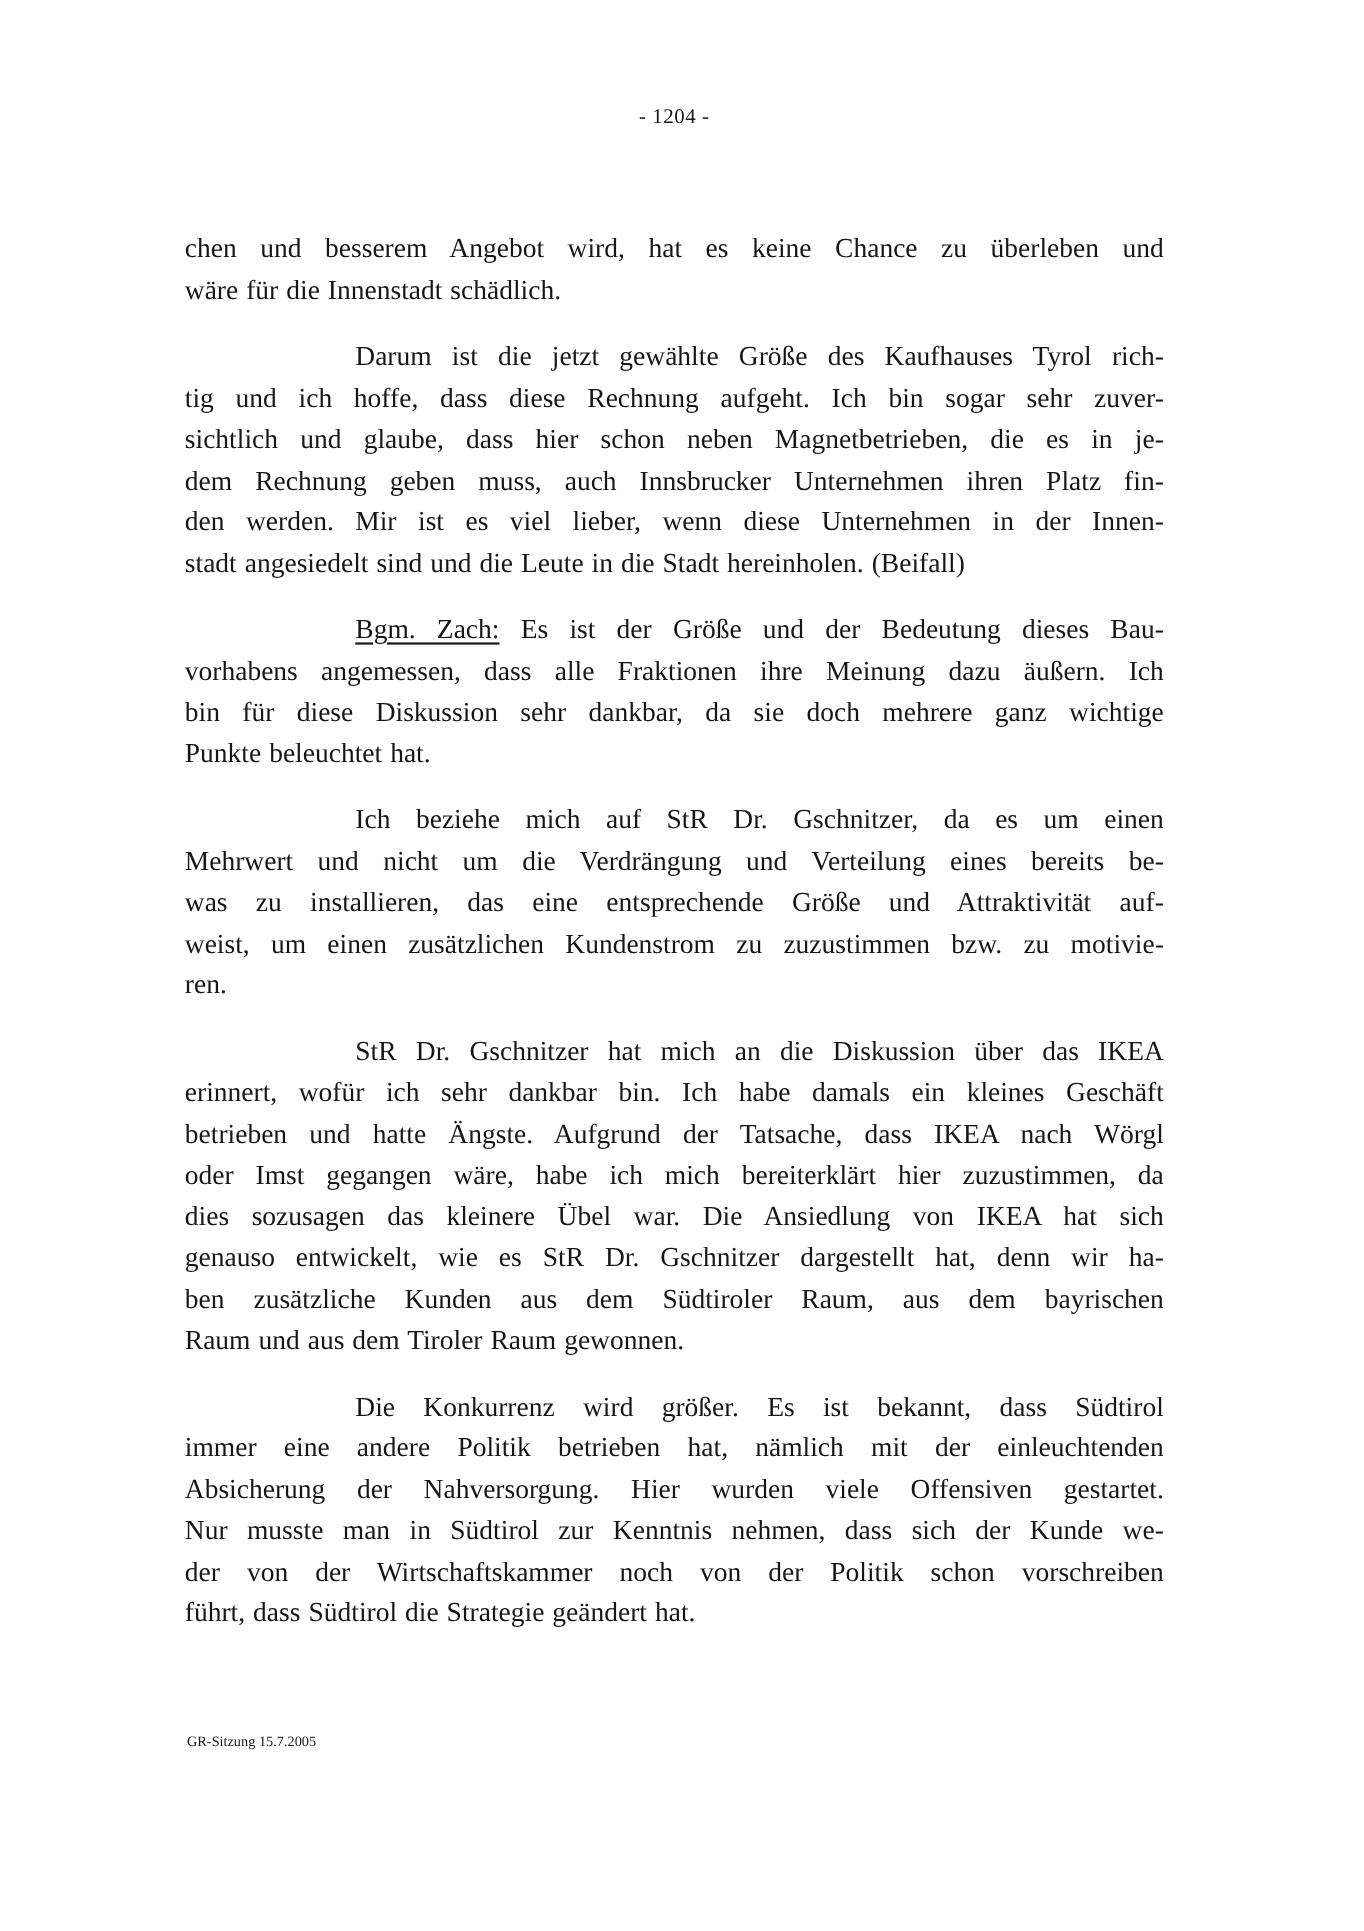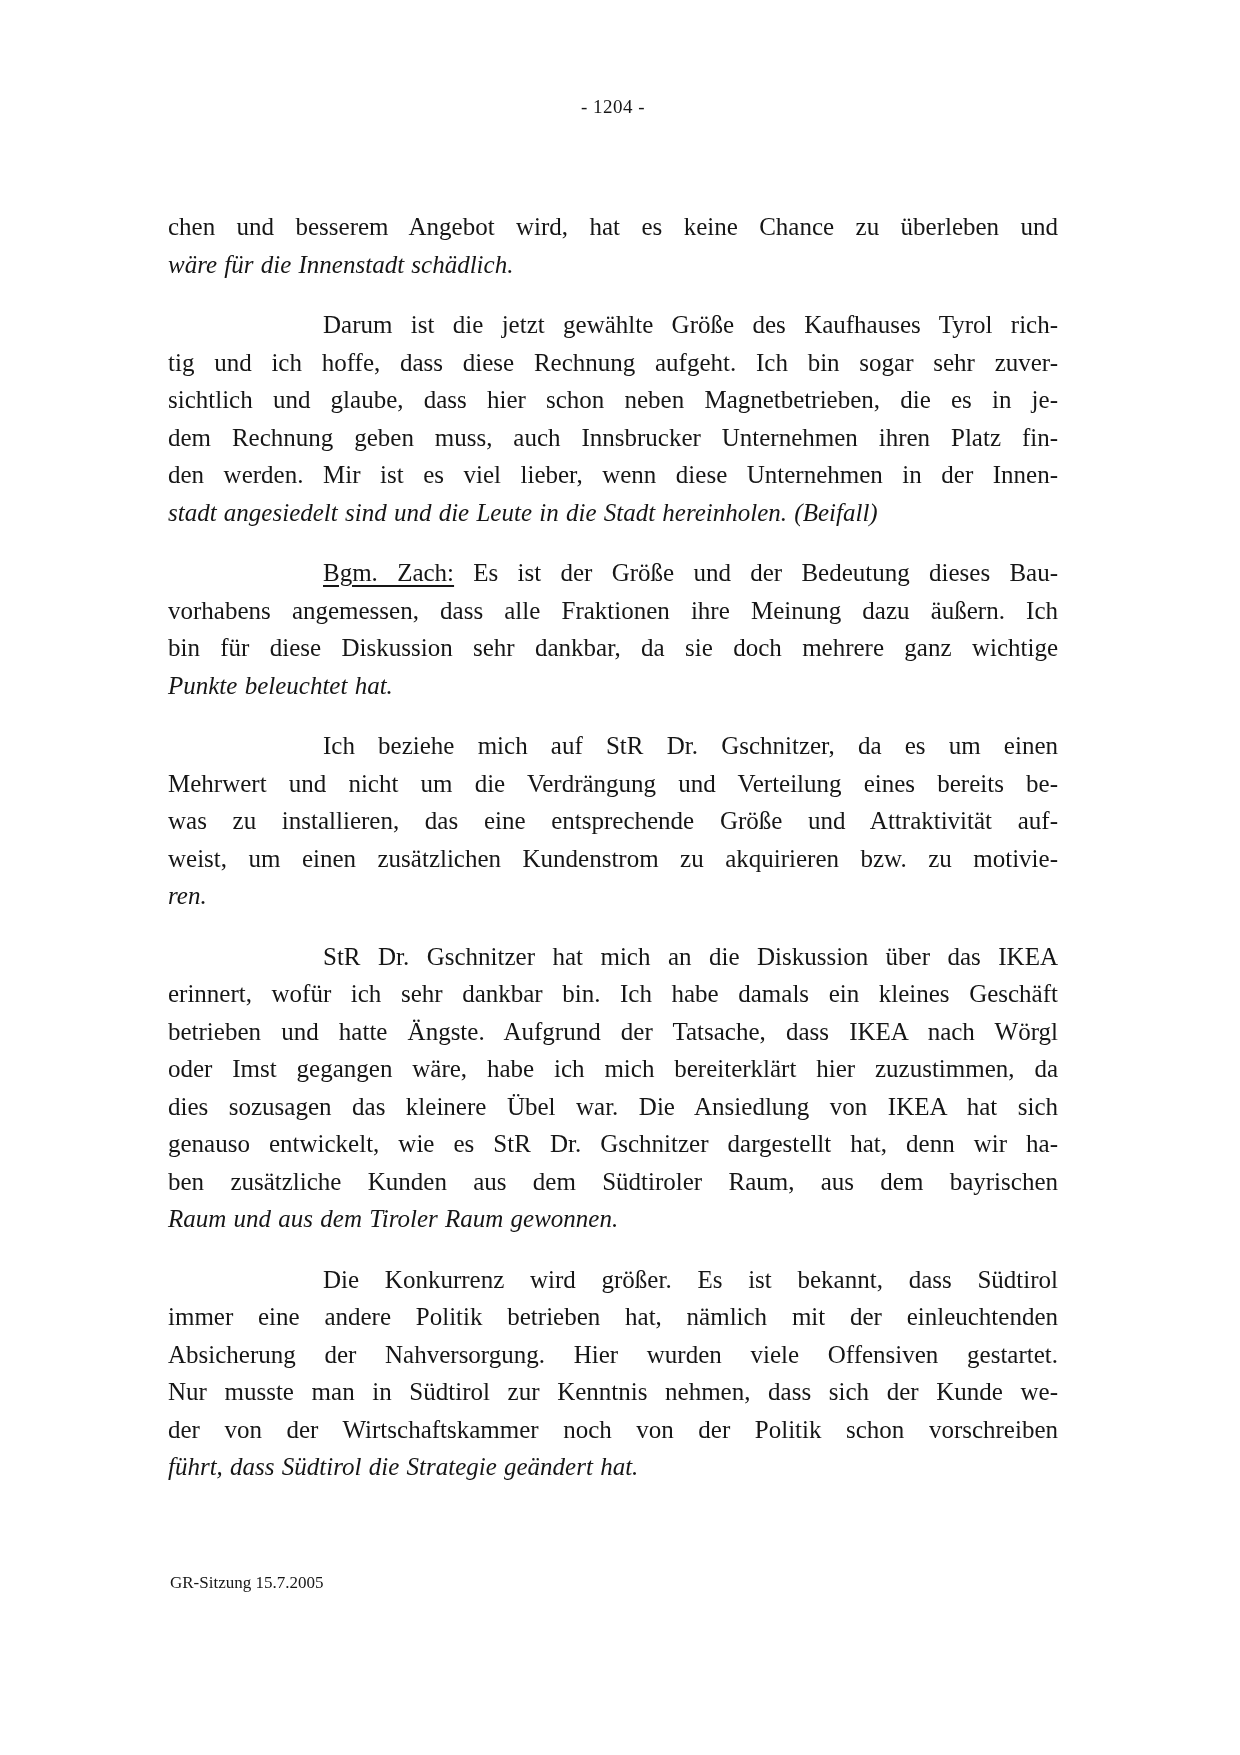--- a/index.html
+++ b/index.html
@@ -35,35 +35,34 @@
     line-height: 37.5px;
   }
   .line {
     text-align: justify;
     text-align-last: justify;
     word-spacing: 1px;
   }
   .line.last {
     text-align: center;
     text-align-last: left;
-    font-style: italic;
   }
   .line.indent {
     padding-left: 155px;
     margin-top: 23px;
   }
   .speaker {
     text-decoration: underline;
     text-underline-offset: 4px;
   }
   .footer {
     position: absolute;
     top: 1572px;
     left: 170px;
-    font-size: 17px;
+    font-size: 13px;
     line-height: 22px;
   }
 </style>
 </head>
 <body>
 
 <div class="page">
   <div class="page-number">- 1204 -</div>
 
   <div class="text-body" id="document-body">
@@ -82,21 +81,21 @@
       <div>
         <div class="line indent"><span class="speaker">Bgm. Zach:</span> Es ist der Größe und der Bedeutung dieses Bau-</div>
         <div class="line">vorhabens angemessen, dass alle Fraktionen ihre Meinung dazu äußern. Ich</div>
         <div class="line">bin für diese Diskussion sehr dankbar, da sie doch mehrere ganz wichtige</div>
         <div class="line last">Punkte beleuchtet hat.</div>
       </div>
       <div>
         <div class="line indent">Ich beziehe mich auf StR Dr. Gschnitzer, da es um einen</div>
         <div class="line">Mehrwert und nicht um die Verdrängung und Verteilung eines bereits be-</div>
         <div class="line">was zu installieren, das eine entsprechende Größe und Attraktivität auf-</div>
-        <div class="line">weist, um einen zusätzlichen Kundenstrom zu akquirieren bzw. zu motivie-</div>
+        <div class="line">weist, um einen zusätzlichen Kundenstrom zu zuzustimmen bzw. zu motivie-</div>
         <div class="line last">ren.</div>
       </div>
       <div>
         <div class="line indent">StR Dr. Gschnitzer hat mich an die Diskussion über das IKEA</div>
         <div class="line">erinnert, wofür ich sehr dankbar bin. Ich habe damals ein kleines Geschäft</div>
         <div class="line">betrieben und hatte Ängste. Aufgrund der Tatsache, dass IKEA nach Wörgl</div>
         <div class="line">oder Imst gegangen wäre, habe ich mich bereiterklärt hier zuzustimmen, da</div>
         <div class="line">dies sozusagen das kleinere Übel war. Die Ansiedlung von IKEA hat sich</div>
         <div class="line">genauso entwickelt, wie es StR Dr. Gschnitzer dargestellt hat, denn wir ha-</div>
         <div class="line">ben zusätzliche Kunden aus dem Südtiroler Raum, aus dem bayrischen</div>

